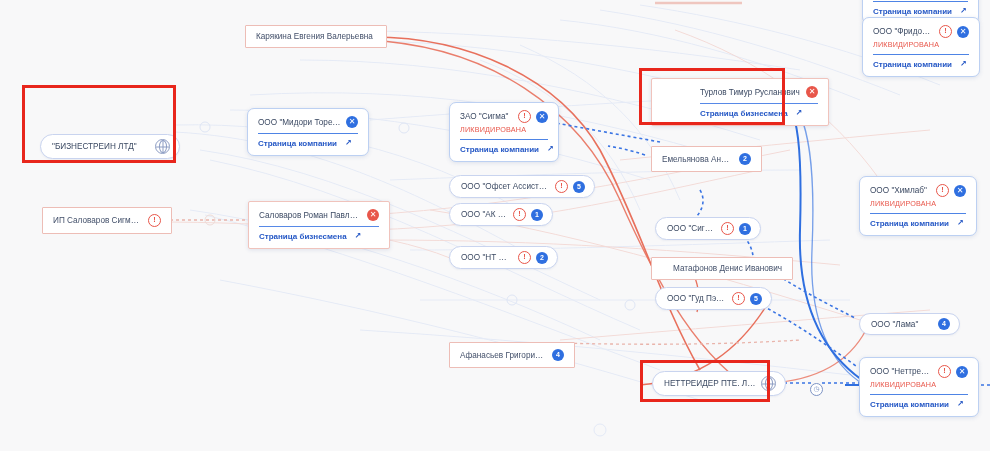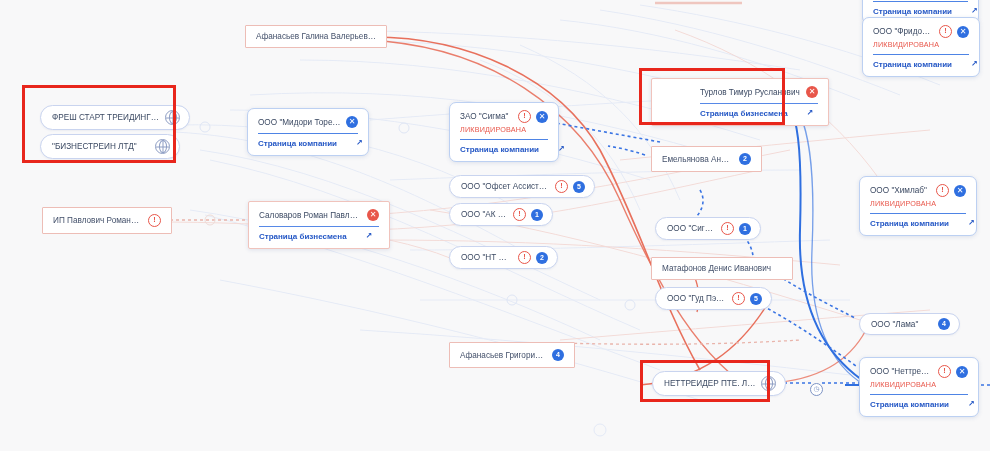--- a/index.html
+++ b/index.html
@@ -53,21 +53,21 @@
   }
   .card-status{
     color:#e8564a;font-size:7.2px;margin-top:2px;letter-spacing:.2px;
   }
   .card-sep{
     height:1px;background:#2f6fe0;opacity:.85;margin:5px 0 5px 0;
   }
   .card.red .card-sep{background:#3a74e3;}
   .card-link{
     color:#2457c5;font-weight:bold;font-size:8px;
-    display:flex;align-items:flex-start;gap:19px;cursor:pointer;
+    display:flex;align-items:flex-start;gap:8px;cursor:pointer;
   }
   .link-arrow{font-size:8px;transform:translateY(-1px);}
 
   
   .badge{
     width:12px;height:12px;border-radius:50%;
     background:#2f6fe0;color:#fff;
     font-size:7px;line-height:12px;text-align:center;
     display:inline-block;font-weight:bold;flex:0 0 auto;
   }
@@ -188,48 +188,40 @@
 
     <circle cx="205" cy="127" r="5" fill="none" stroke="#dfe6f5" stroke-width="1"></circle>
     <circle cx="210" cy="220" r="5" fill="none" stroke="#eedbd7" stroke-width="1"></circle>
     <circle cx="404" cy="128" r="5" fill="none" stroke="#dfe6f5" stroke-width="1"></circle>
     <circle cx="740" cy="118" r="5" fill="none" stroke="#dfe6f5" stroke-width="1"></circle>
     <circle cx="630" cy="305" r="5" fill="none" stroke="#dfe6f5" stroke-width="1"></circle>
     <circle cx="512" cy="300" r="5" fill="none" stroke="#dfe6f5" stroke-width="1"></circle>
     <circle cx="600" cy="430" r="6" fill="none" stroke="#e4eaf7" stroke-width="1"></circle>
   </svg>
 
-  <div class="node" style="left:40px;top:105px;">
-    <div class="pill" style="width:128px;">
-      <span class="ellipsis" style="flex:1;">ФРЕШ СТАРТ ТРЕЙДИНГ…</span>
-      <span class="globe">
-          <span class="globe-in"></span>
-        </span>
-    </div>
-  </div>
 
   <div class="node" style="left:40px;top:134px;">
     <div class="pill" style="width:118px;">
       <span class="ellipsis" style="flex:1;">"БИЗНЕСТРЕЙН ЛТД"</span>
       <span class="globe">
           <span class="globe-in"></span>
         </span>
     </div>
   </div>
 
   <div class="node" style="left:42px;top:207px;">
     <div class="rect" style="width:108px;">
-      <span class="ellipsis" style="flex:1;">ИП Павлович Роман…</span>
+      <span class="ellipsis" style="flex:1;">ИП Саловаров Сигма…</span>
       <span class="warn">!</span>
     </div>
   </div>
 
   <div class="node" style="left:245px;top:25px;">
     <div class="rect" style="width:120px;">
-      <span class="ellipsis" style="flex:1;">Афанасьев Галина Валерьевна</span>
+      <span class="ellipsis" style="flex:1;">Карякина Евгения Валерьевна</span>
     </div>
   </div>
 
   <div class="node" style="left:247px;top:108px;">
     <div class="card blue" style="width:100px;">
       <div class="card-title">
         <span class="ellipsis" style="flex:1;">ООО "Мидори Торедо"</span>
         <span class="xmark">✕</span>
       </div>
       <div class="card-sep"></div>
@@ -325,21 +317,21 @@
 
   <div class="node" style="left:655px;top:217px;">
     <div class="pill" style="width:84px;">
       <span class="ellipsis" style="flex:1;">ООО "Сигма"</span>
       <span class="warn">!</span>
       <span class="badge">1</span>
     </div>
   </div>
 
   <div class="node" style="left:651px;top:257px;">
-    <div class="rect" style="width:120px;">
+    <div class="rect" style="width:120px;text-align:right;">
       <span class="ellipsis" style="flex:1;">Матафонов Денис Иванович</span>
     </div>
   </div>
 
   <div class="node" style="left:655px;top:287px;">
     <div class="pill" style="width:95px;">
       <span class="ellipsis" style="flex:1;">ООО "Гуд Пэкер"</span>
       <span class="warn">!</span>
       <span class="badge">5</span>
     </div>

